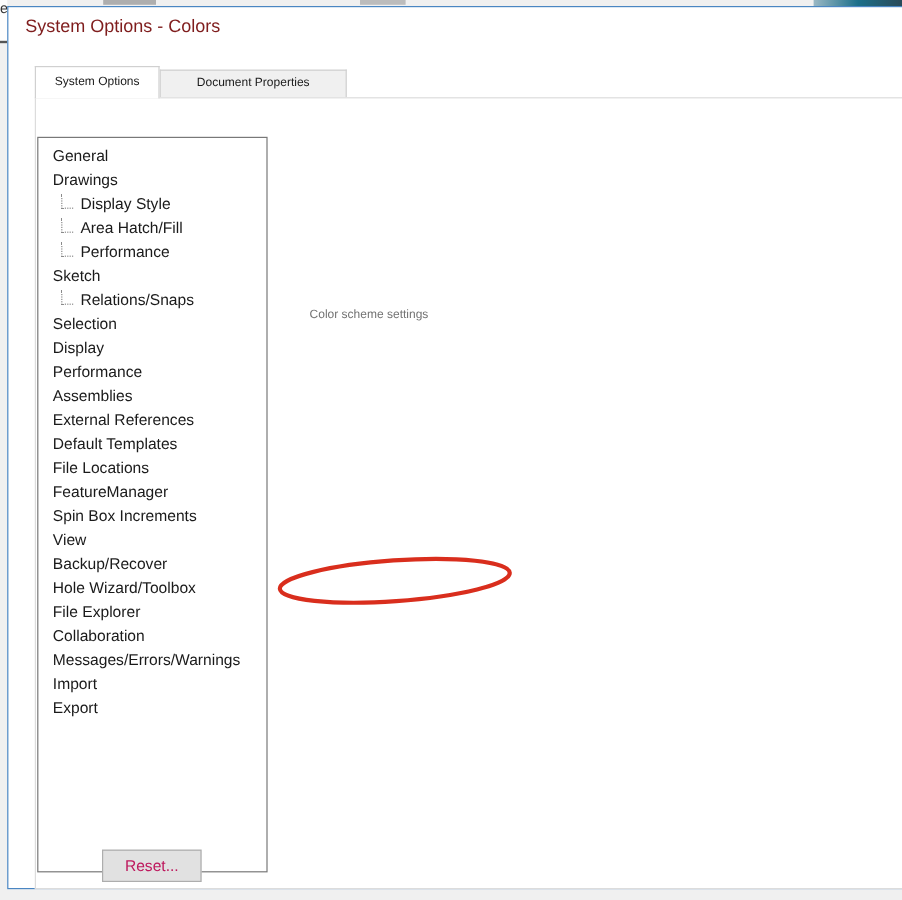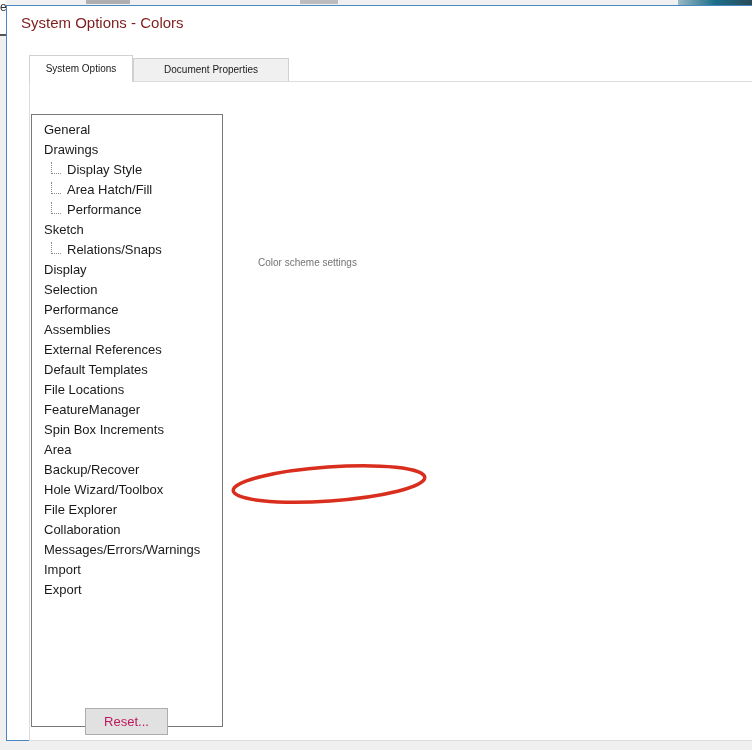--- a/index.html
+++ b/index.html
@@ -111,39 +111,39 @@
 
         <div class="tree-item indent"><span class="branch"></span><span class="lbl">Area Hatch/Fill</span></div>
 
         <div class="tree-item indent"><span class="branch"></span><span class="lbl">Performance</span></div>
 
 
         <div class="tree-item"><span class="lbl">Sketch</span></div>
 
         <div class="tree-item indent"><span class="branch"></span><span class="lbl">Relations/Snaps</span></div>
 
+        <div class="tree-item"><span class="lbl">Selection</span></div>
+
         <div class="tree-item"><span class="lbl">Display</span></div>
 
-        <div class="tree-item"><span class="lbl">Selection</span></div>
-
         <div class="tree-item"><span class="lbl">Performance</span></div>
 
         <div class="tree-item"><span class="lbl">Assemblies</span></div>
 
         <div class="tree-item"><span class="lbl">External References</span></div>
 
         <div class="tree-item"><span class="lbl">Default Templates</span></div>
 
         <div class="tree-item"><span class="lbl">File Locations</span></div>
 
         <div class="tree-item"><span class="lbl">FeatureManager</span></div>
 
         <div class="tree-item"><span class="lbl">Spin Box Increments</span></div>
 
-        <div class="tree-item"><span class="lbl">Area</span></div>
+        <div class="tree-item"><span class="lbl">View</span></div>
 
         <div class="tree-item"><span class="lbl">Backup/Recover</span></div>
 
         <div class="tree-item"><span class="lbl">Hole Wizard/Toolbox</span></div>
 
         <div class="tree-item"><span class="lbl">File Explorer</span></div>
 
 
         <div class="tree-item"><span class="lbl">Collaboration</span></div>
 

